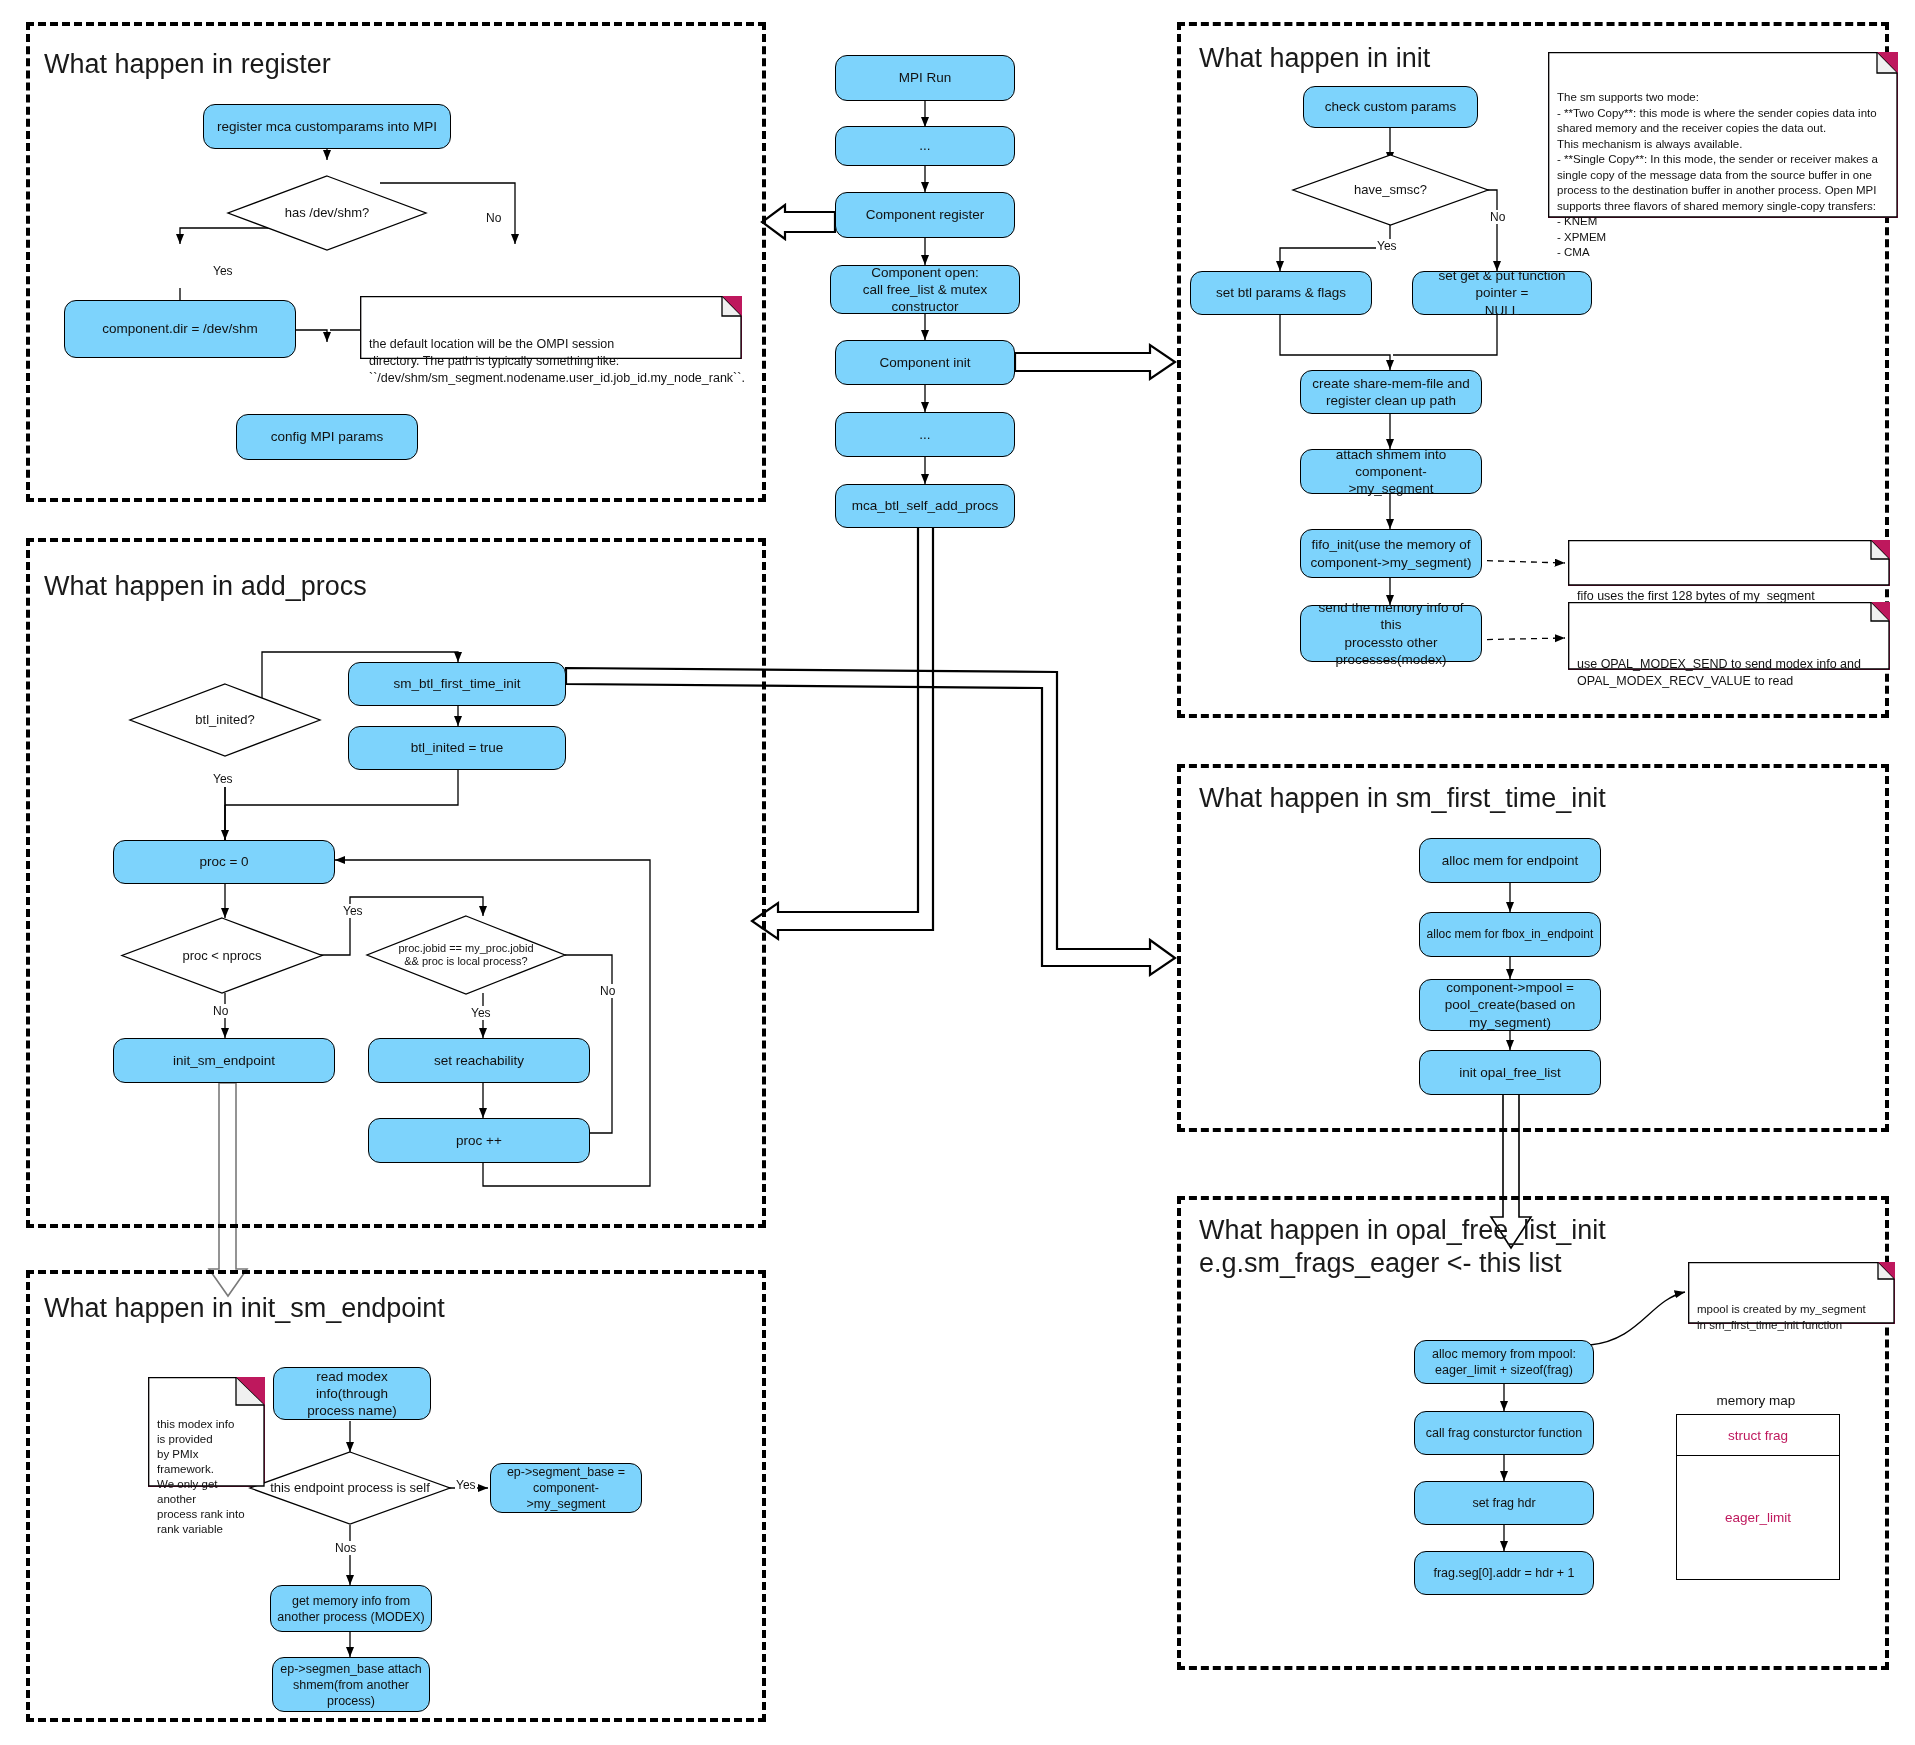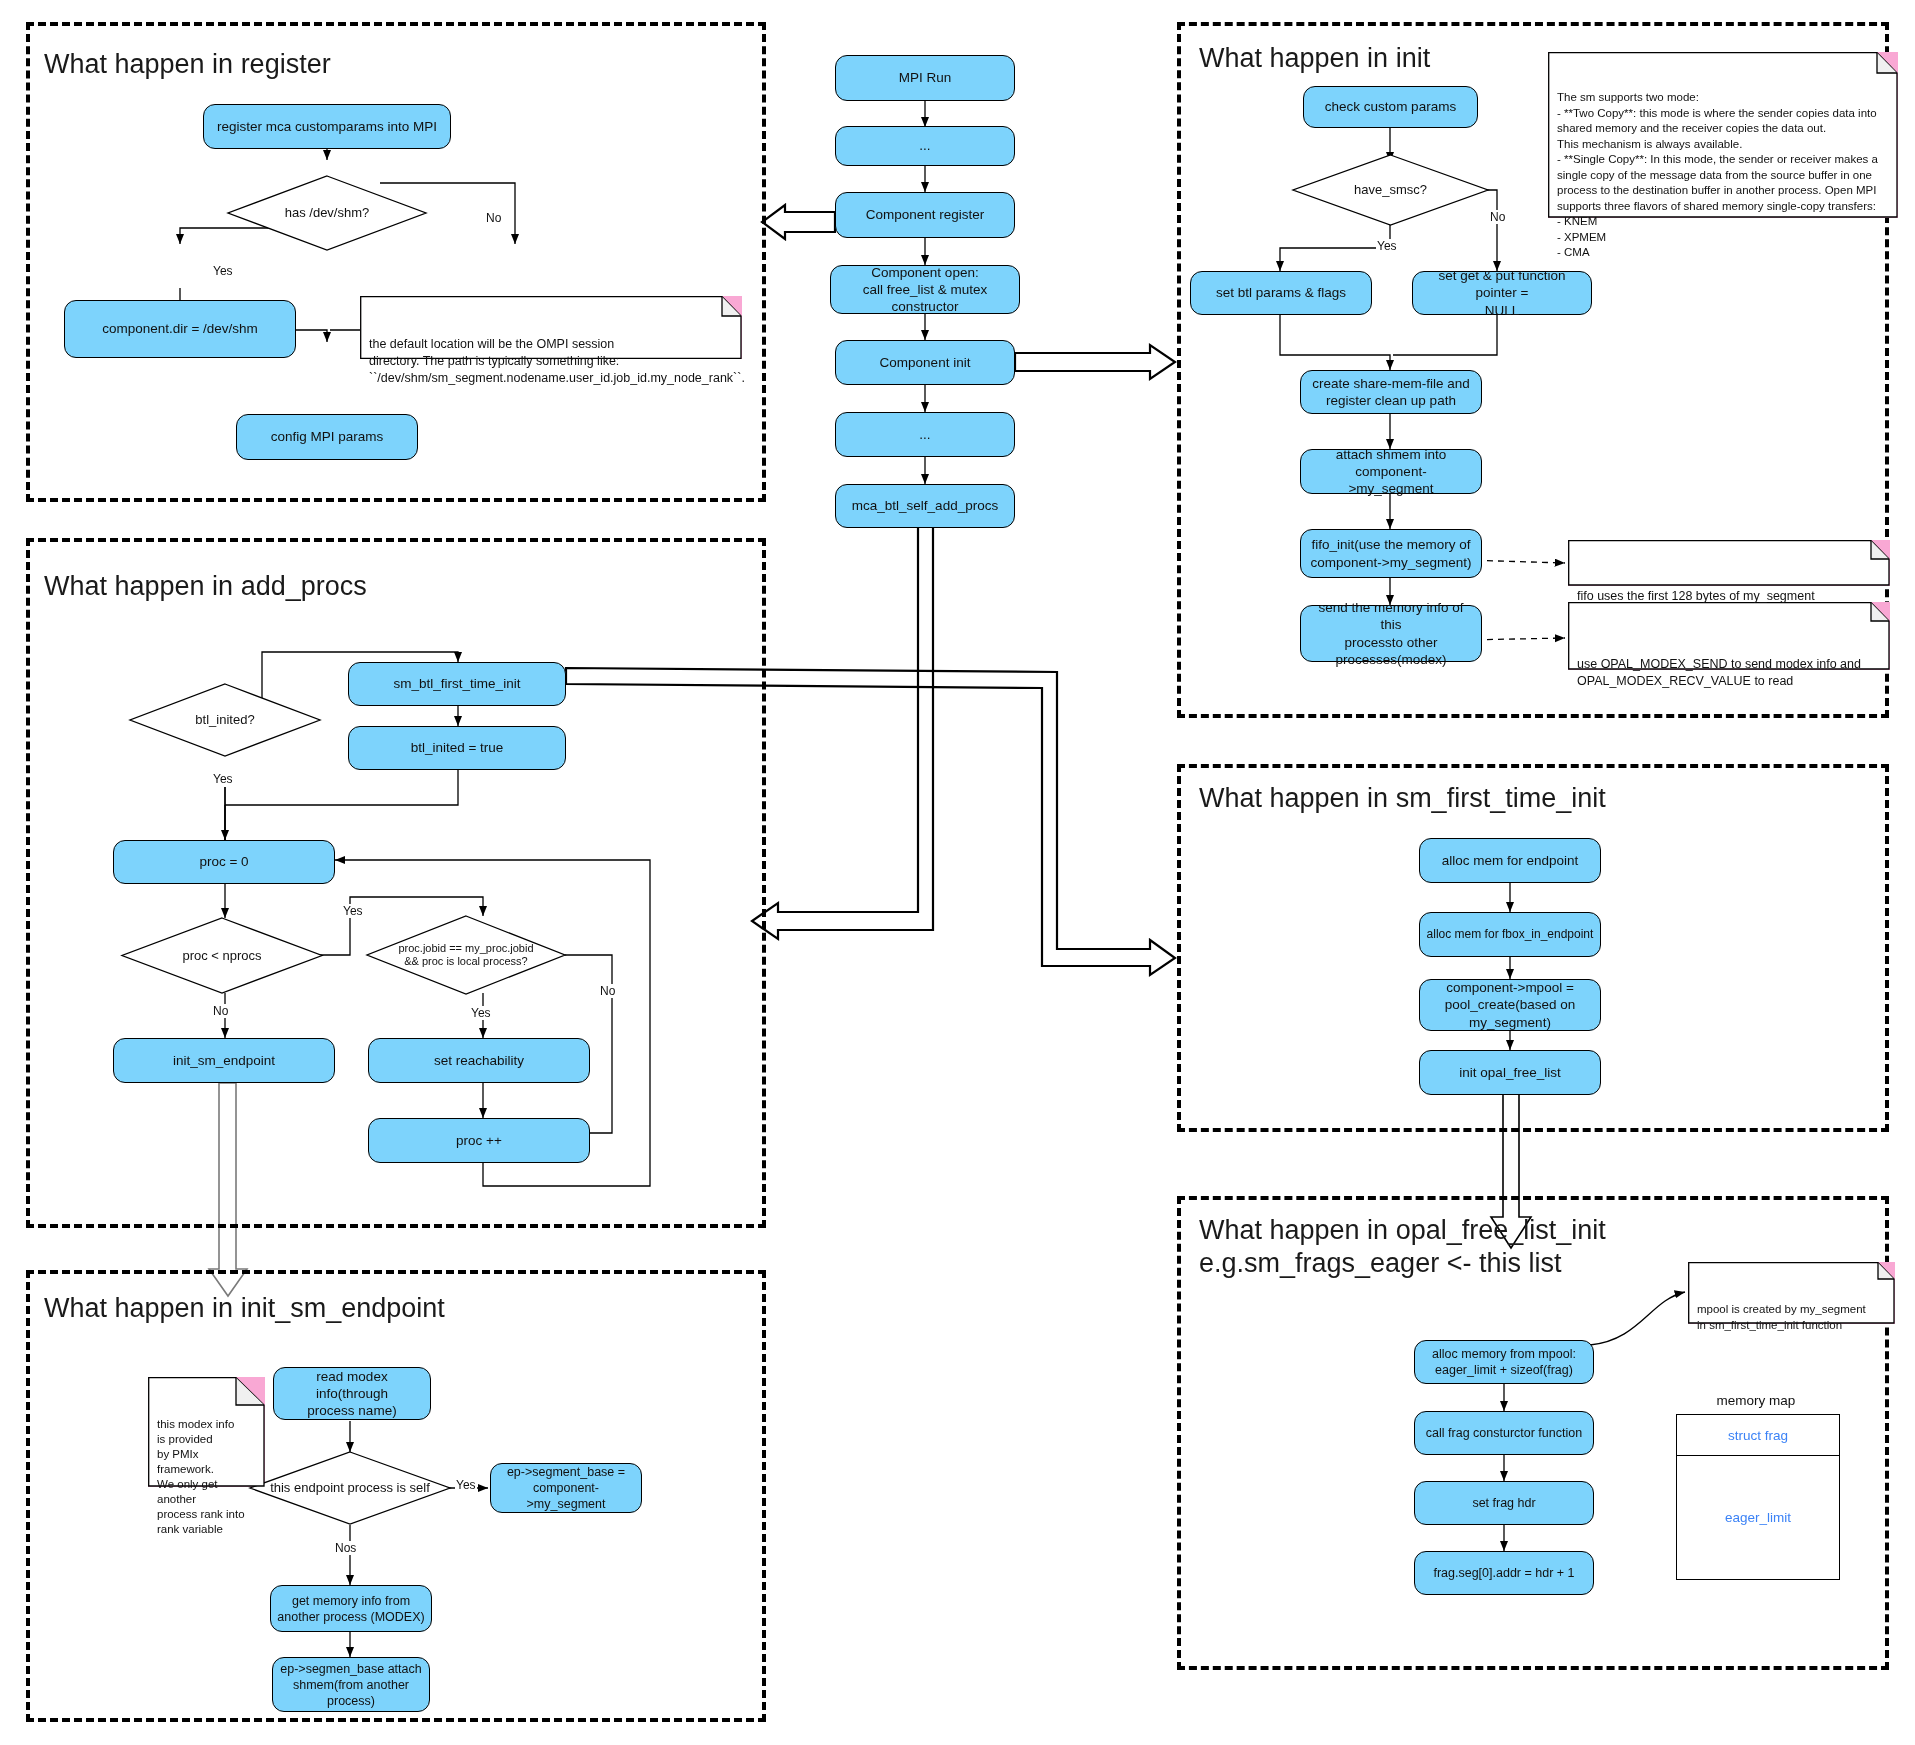--- a/index.html
+++ b/index.html
@@ -16,33 +16,33 @@
         font-size:13.5px;color:#111;line-height:1.28;padding:2px 6px;}
 
   
   .diamond{position:absolute;}
   .diamond svg{position:absolute;left:0;top:0;overflow:visible;}
   .diamond .dtext{position:absolute;left:0;top:0;width:100%;height:100%;display:flex;
         align-items:center;justify-content:center;text-align:center;font-size:13px;color:#111;
         line-height:1.2;white-space:pre-line;}
 
   
-  .note{position:absolute;box-sizing:border-box;background:#f9a8d4;font-size:12.5px;color:#111;
+  .note{position:absolute;box-sizing:border-box;background:#be185d;font-size:12.5px;color:#111;
         line-height:1.33;white-space:pre-line;padding:7px 9px;}
   .note .body{position:relative;z-index:2;}
   .note svg{position:absolute;left:0;top:0;z-index:1;}
 
   
   .edges{position:absolute;left:0;top:0;width:1915px;height:1745px;pointer-events:none;}
   .lbl{position:absolute;font-size:12px;color:#111;background:#fff;padding:0 1px;}
 
   
   .memmap{position:absolute;border:1.3px solid #000;box-sizing:border-box;background:#fff;}
   .memmap .cell{box-sizing:border-box;display:flex;align-items:center;justify-content:center;
-        font-size:13.5px;color:#3b82f6;}
+        font-size:13.5px;color:#be185d;}
   .memmap .cell.top{border-bottom:1.3px solid #000;}
   .memmap-title{position:absolute;font-size:13.5px;color:#111;text-align:center;width:200px;}
 </style>
 </head>
 <body>
 
 <div id="canvas">
 
   <svg class="edges" viewBox="0 0 1915 1745">
     <defs>

